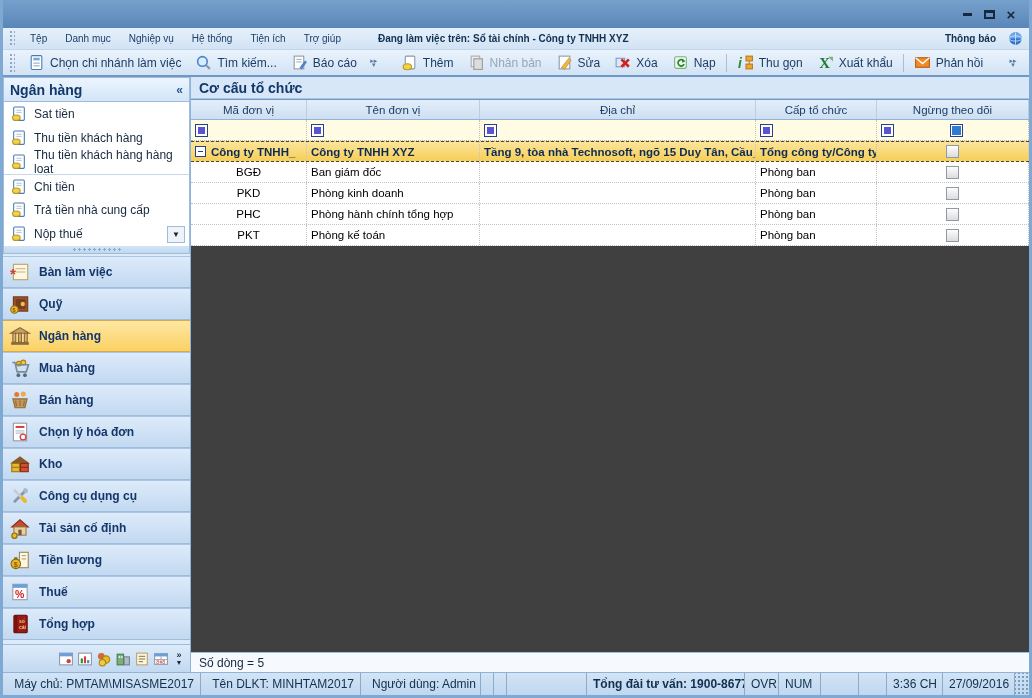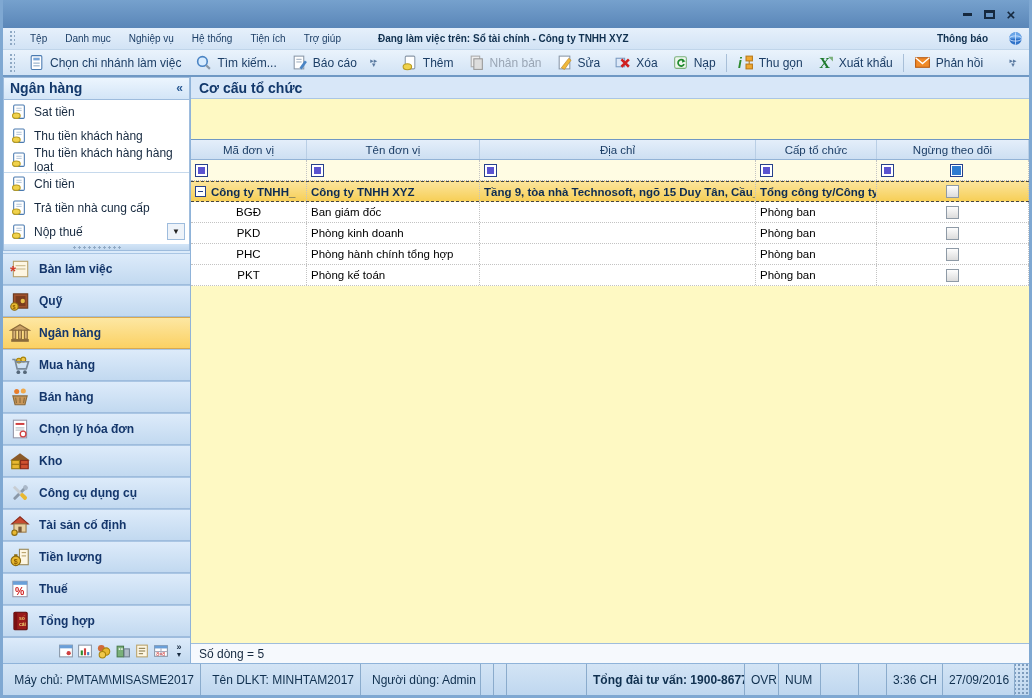--- a/index.html
+++ b/index.html
@@ -14,21 +14,21 @@
   .btn-min i{display:block; width:9px; height:3px; background:#16293f;}
   .btn-max i{display:block; width:11px; height:9px; border:2px solid #16293f; border-top-width:3px;}
   .btn-close{ font-size:15px; font-weight:bold; }
   
   .menubar{ height:22px; flex:none; background:linear-gradient(#e6f0fb,#d2e3f5); border-bottom:1px solid #c0d5ea;
     display:flex; align-items:center; padding:0 6px; color:#1c3e66; font-size:10px;}
   .grip-v{ width:6px; height:80%; margin-right:6px;
     background-image:radial-gradient(circle,#8fa9c4 1px,transparent 1.4px); background-size:4px 4px;}
   .menu-item{ padding:2px 9px; cursor:default;}
   .working-on{ font-weight:bold; margin-left:28px; color:#10304f;}
-  .notify{ margin-left:auto; display:flex; align-items:center; gap:20px; font-weight:bold; color:#10304f;}
+  .notify{ margin-left:auto; display:flex; align-items:center; gap:12px; font-weight:bold; color:#10304f;}
   .icon14{ width:15px; height:15px; display:inline-block;}
   
   .toolbar{ height:27px; flex:none; background:linear-gradient(#eaf3fc,#d2e3f5); border-bottom:2px solid #6f98c4;
     display:flex; align-items:center; padding:0 6px; font-size:12px; color:#1c3e66;}
   .tb-btn{ display:flex; align-items:center; gap:5px; padding:2px 7px; cursor:default; white-space:nowrap;}
   .tb-btn.disabled{ color:#9aa6b5;}
   .tb-sep{ width:1px; height:18px; background:#a8bfd8; margin:0 3px;}
   .tb-overflow{ display:flex; flex-direction:column; align-items:center; width:12px; color:#5a7aa0;
     font-size:7px; line-height:4px; margin:0 4px;}
   .icon16{ width:17px; height:17px; display:inline-block; flex:none;}
@@ -52,21 +52,21 @@
   .nav{ display:flex; flex-direction:column; margin-top:2px;}
   .nav-item{ height:32px; display:flex; align-items:center; gap:8px; padding:0 6px;
     background:linear-gradient(#ddebfa,#c2d9f0); border-top:1px solid #aac6e4; border-bottom:1px solid #9ebcdd;
     font-size:12px; font-weight:bold; color:#14366b; cursor:default;}
   .nav-item.selected{ background:linear-gradient(#fde7a3,#fbd163); border-top:1px solid #d9a94f; border-bottom:1px solid #d9a94f;}
   .icon20{ width:22px; height:22px; display:inline-block; flex:none;}
   .icon-strip{ margin-top:auto; height:28px; background:linear-gradient(#ddebfa,#c2d9f0); border-top:1px solid #9ebcdd;
     display:flex; align-items:center; justify-content:flex-end; gap:3px; padding:0 4px;}
   .strip-more{ display:flex; flex-direction:column; align-items:center; font-size:9px; line-height:7px; color:#16293f; width:14px; font-weight:bold;}
   
-  .main{ flex:1; display:flex; flex-direction:column; background:#fef9c3; min-width:0;gap:40px;}
+  .main{ flex:1; display:flex; flex-direction:column; background:#404040; min-width:0;}
   .main-title{ height:22px; flex:none; background:#d8e7f8; border-bottom:1px solid #aac6e4;
     display:flex; align-items:center; padding:0 8px; font-size:14px; font-weight:bold; color:#12386b;}
   .grid{ flex:none;}
   .tr{ display:flex; width:100%;}
   .td{ flex:none; overflow:hidden; white-space:nowrap; display:flex; align-items:center; padding:0 4px;}
   .c0{width:116px;} .c1{width:173px;} .c2{width:276px;} .c3{width:121px;} .c4{flex:1;}
   .tr-head{ height:21px; background:linear-gradient(#e4eefa,#cddff2); border-top:1px solid #6f98c4; border-bottom:1px solid #93b3d6;}
   .tr-head .td{ justify-content:center; font-size:11.5px; color:#1c3e66; border-right:1px solid #b9cee5;}
   .tr-filter{ height:21px; background:#fffce3; border-bottom:1px dotted #b9b9b9;}
   .tr-filter .td{ border-right:1px dotted #c3c3c3; gap:4px;}
@@ -80,21 +80,21 @@
   .tr-data .td.center{ justify-content:center;}
   .tr-data .td.cbox{ justify-content:center;}
   .tr-data.selected{ background:linear-gradient(#fbe49b,#f7cf57); font-weight:bold; color:#0e2c52;
     border-top:1px dashed #444; border-bottom:1px dashed #444; }
   .expander{ width:11px; height:11px; border:1px solid #27408b; background:#fff; margin-right:5px; flex:none;
     display:flex; align-items:center; justify-content:center;}
   .expander i{ width:5px; height:1px; background:#27408b; display:block;}
   .rowcount{ margin-top:auto; height:20px; flex:none; background:#f6f9fd; border-top:1px solid #9fbddc;
     display:flex; align-items:center; padding:0 8px; font-size:12px; color:#16293f;}
   
-  .statusbar{ height:32px; flex:none; background:linear-gradient(#d3e4f5,#bfd7ef); border-top:1px solid #8fb3d9;
+  .statusbar{ height:23px; flex:none; background:linear-gradient(#d3e4f5,#bfd7ef); border-top:1px solid #8fb3d9;
     display:flex; align-items:stretch; font-size:12px; color:#10304f;}
   .seg{ display:flex; align-items:center; gap:5px; padding:0 6px; border-right:1px solid #8aabcc; white-space:nowrap; overflow:hidden;}
   .seg.bold{ font-weight:bold;}
   .seg-spacer{ flex:1; border-right:1px solid #8aabcc;}
   .resize-grip{ width:14px; display:flex; align-items:flex-end; justify-content:flex-end; padding:2px;
     background-image:radial-gradient(circle,#7d9cbd 1px,transparent 1.3px); background-size:4px 4px; background-position:bottom right; background-repeat:repeat;}
   [data-icon] svg{ width:100%; height:100%; display:block;}
 </style>
 </head>
 <body>

